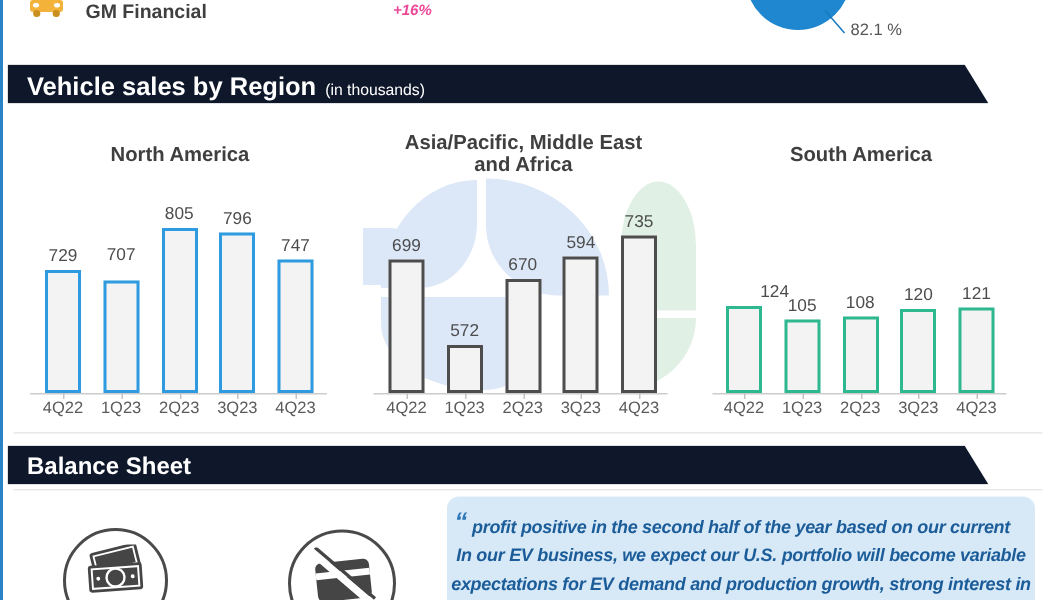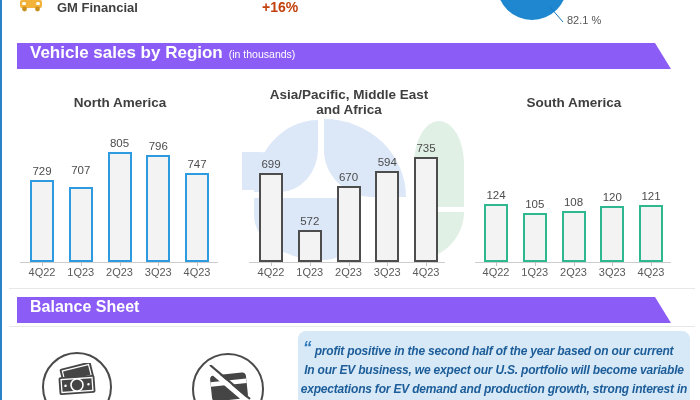--- a/index.html
+++ b/index.html
@@ -4,28 +4,28 @@
 <style>
   html,body{margin:0;padding:0;background:#fff;}
   #frame{
     position:relative;width:700px;height:400px;overflow:hidden;background:#fff;
     border-left:2px solid #2a83c6;border-right:2px solid #2a83c6;
     font-family:"Liberation Sans",sans-serif;
   }
   .abs{position:absolute;}
   
   #brand-label{left:55px;top:0;font-size:13px;font-weight:700;color:#3f3f3f;line-height:16px;}
-  #metric-change{left:260px;top:0;font-size:14px;font-weight:700;color:#c2410c;line-height:15px;}
+  #metric-change{left:260px;top:0;font-size:10px;font-weight:700;color:#ec4899;line-height:15px;font-style:italic;}
   #pie-svg{left:490px;top:0;}
   #pie-label{left:565px;top:14px;font-size:11px;color:#555;}
   
   .banner{
-    left:15px;width:654px;height:26px;background:#8b5cf6;color:#fff;
+    left:3px;width:654px;height:26px;background:#0f172a;color:#fff;
     clip-path:polygon(0 0, calc(100% - 16px) 0, 100% 100%, 0 100%);
-    line-height:20px;padding-left:13px;box-sizing:border-box;
+    line-height:30px;padding-left:13px;box-sizing:border-box;
   }
   .banner .t{font-size:17px;font-weight:700;}
   .banner .s{font-size:10.5px;font-weight:400;margin-left:6px;}
   #banner-vehicle-sales{top:43px;}
   #banner-balance-sheet{top:297px;}
   .divider{left:7px;width:686px;height:1px;background:#e8e8e8;}
   
   .petal{position:absolute;z-index:0;}
   
   #charts{position:absolute;left:0;top:0;width:700px;height:400px;z-index:1;}
@@ -129,21 +129,21 @@
       <div class="tick-label" style="left: 363.25px;">3Q23</div>
       <div class="bar" style="left: 412px; top: 157px; height: 105px; border-color: rgb(77, 77, 77); background: rgb(243, 243, 243);"></div>
       <div class="bar-label" style="left: 394px; top: 142px;">735</div>
       <div class="tick-mark" style="left: 424px;"></div>
       <div class="tick-label" style="left: 402px;">4Q23</div>
       <div class="chart-title" style="left: 462px; top: 95px;">
         <div>South America</div>
       </div>
       <div class="axis-line" style="left: 473px; width: 196px;"></div>
       <div class="bar" style="left: 482px; top: 204px; height: 58px; border-color: rgb(45, 184, 144); background: rgb(243, 243, 243);"></div>
-      <div class="bar-label" style="left: 464px; top: 189px;">124</div>
+      <div class="bar-label" style="left: 464px; top: 189px; text-align: right;">124</div>
       <div class="tick-mark" style="left: 494px;"></div>
       <div class="tick-label" style="left: 472px;">4Q22</div>
       <div class="bar" style="left: 520.75px; top: 213px; height: 49px; border-color: rgb(45, 184, 144); background: rgb(243, 243, 243);"></div>
       <div class="bar-label" style="left: 502.75px; top: 198px;">105</div>
       <div class="tick-mark" style="left: 532.75px;"></div>
       <div class="tick-label" style="left: 510.75px;">1Q23</div>
       <div class="bar" style="left: 559.5px; top: 211px; height: 51px; border-color: rgb(45, 184, 144); background: rgb(243, 243, 243);"></div>
       <div class="bar-label" style="left: 541.5px; top: 196px;">108</div>
       <div class="tick-mark" style="left: 571.5px;"></div>
       <div class="tick-label" style="left: 549.5px;">2Q23</div>

